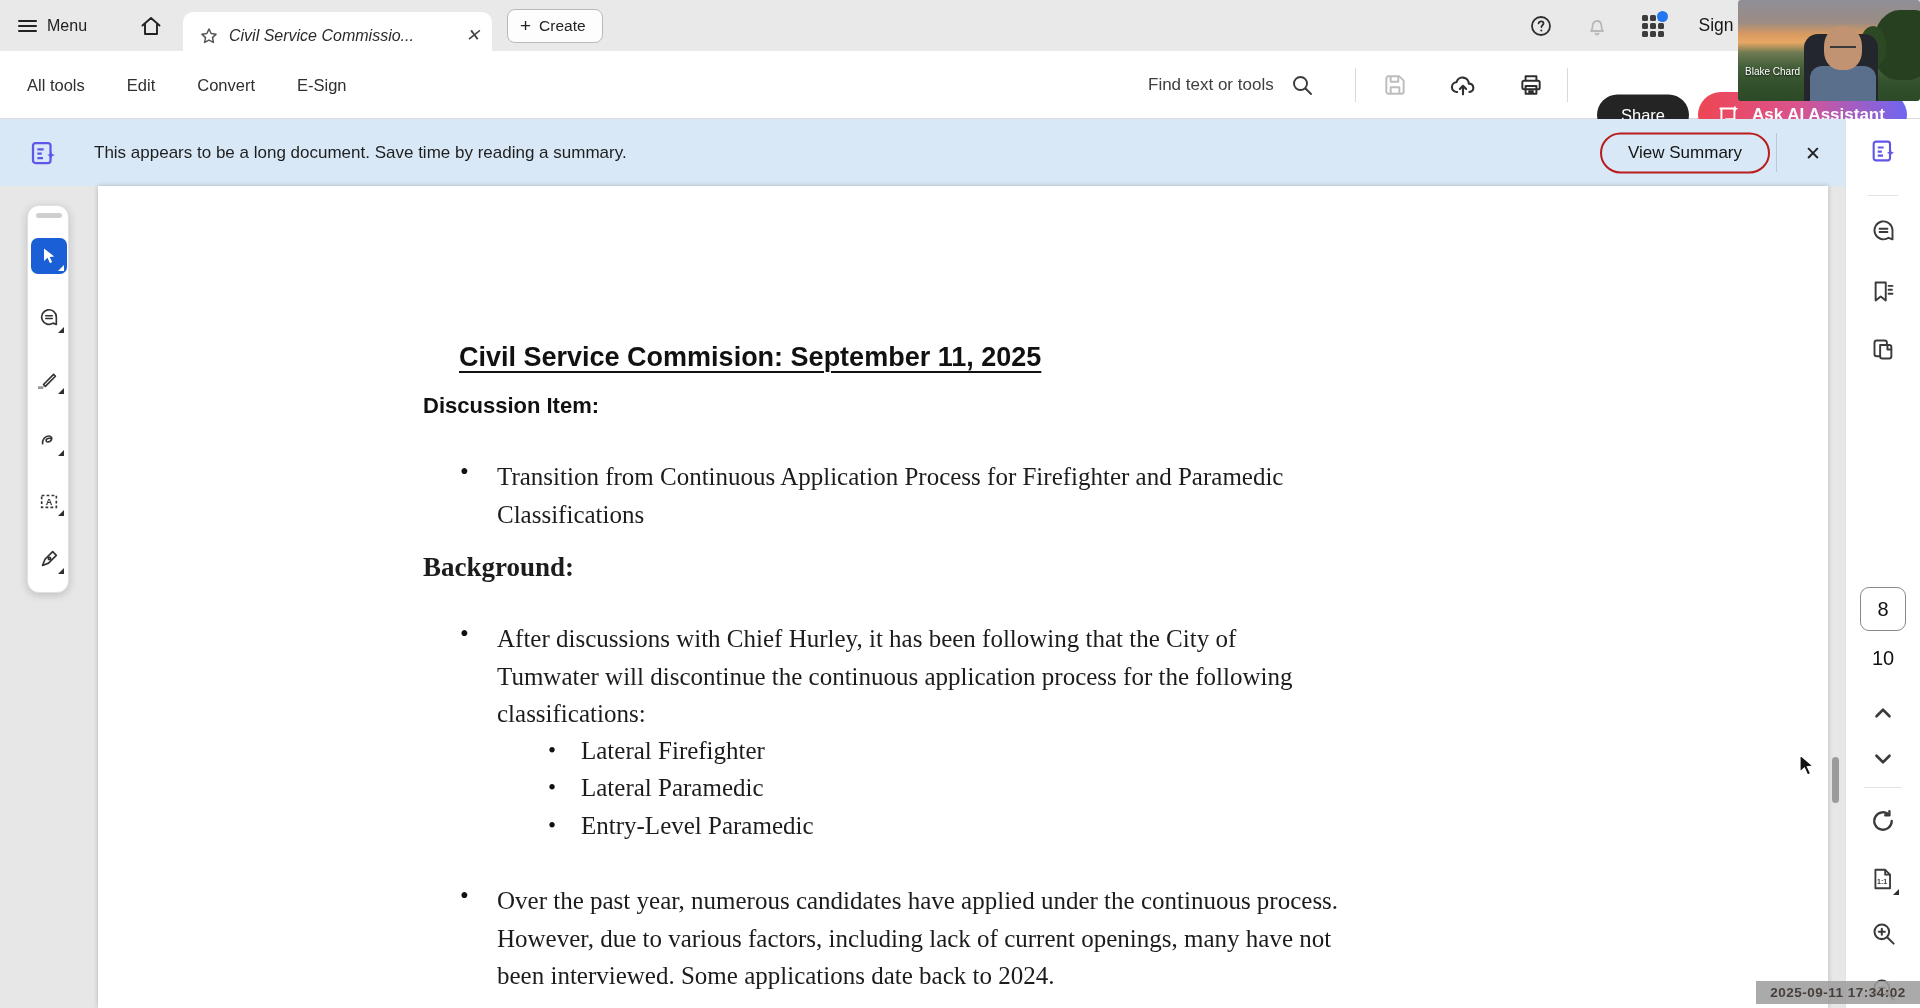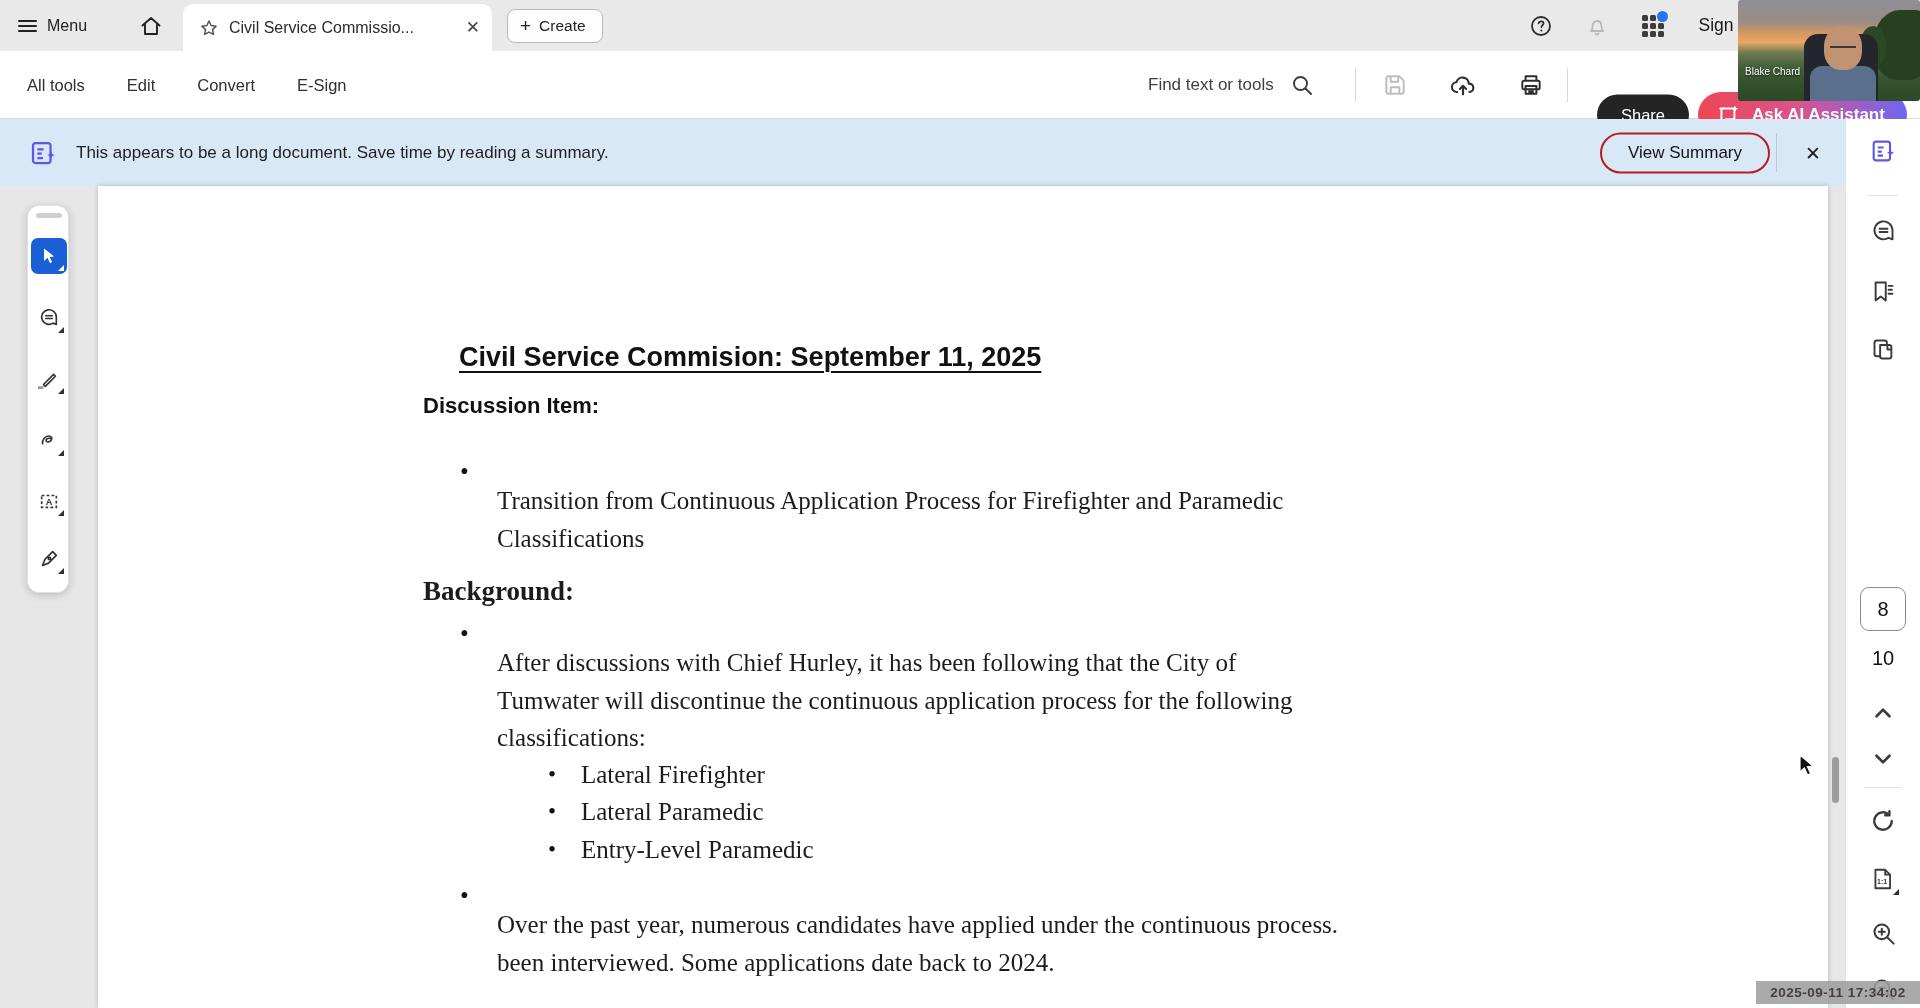--- a/index.html
+++ b/index.html
@@ -7,21 +7,21 @@
               font-family:"Liberation Sans", sans-serif; }
   .screen { position:relative; width:1920px; height:1008px; background:#ebebeb; }
 
   
   .topbar { position:absolute; left:0; top:0; width:1920px; height:51px; background:#e9e9e9; }
   .menu-btn { position:absolute; left:18px; top:10px; height:32px; display:flex; align-items:center; gap:10px; cursor:pointer; color:#222; }
   .hamburger { width:19px; height:13px; display:flex; flex-direction:column; justify-content:space-between; }
   .hamburger span { display:block; height:2.4px; background:#222; border-radius:1px; }
   .menu-label { font-size:16px; color:#222; }
   .home-btn { position:absolute; left:136px; top:11px; width:30px; height:30px; display:flex; align-items:center; justify-content:center; color:#222; }
-  .tab { position:absolute; left:183px; top:4px; width:309px; height:47px; background:#fff; border-radius:10px 10px 0 0; display:flex; align-items:center; padding:0 12px 0 16px; }
+  .tab { position:absolute; left:183px; top:12px; width:309px; height:47px; background:#fff; border-radius:10px 10px 0 0; display:flex; align-items:center; padding:0 12px 0 16px;font-style:italic; }
   .tab-star { color:#555; margin-right:10px; display:flex; }
   .tab-title { font-size:16px; color:#2b2b2b; white-space:nowrap; overflow:hidden; flex:1; }
   .tab-close { color:#444; font-size:17px; margin-left:8px; cursor:pointer; line-height:1; }
   .create-btn { position:absolute; left:507px; top:9px; height:34px; padding:0 16px 0 12px; background:#fdfdfd; border:1px solid #b9b9b9; border-radius:8px; display:flex; align-items:center; gap:8px; font-size:15.5px; color:#222; cursor:pointer; }
   .create-plus { font-size:19px; color:#222; }
   .top-right { position:absolute; right:168px; top:0; height:51px; display:flex; align-items:center; gap:26px; }
   .icon-btn { width:30px; height:30px; display:flex; align-items:center; justify-content:center; cursor:pointer; color:#2e2e2e; }
   .bell { color:#b9b9b9; }
   .apps-grid { position:relative; width:22px; height:22px; display:grid; grid-template-columns:repeat(3,6px); grid-template-rows:repeat(3,6px); gap:2px; }
   .apps-grid i { background:#3c3c3c; border-radius:1.5px; }
@@ -35,21 +35,21 @@
   .tb-menu { font-size:16.5px; color:#2f2f2f; cursor:pointer; white-space:nowrap; }
   .find-group { position:absolute; left:1148px; top:0; height:68px; display:flex; align-items:center; gap:16px; cursor:pointer; color:#3a3a3a; }
   .find-label { font-size:17px; color:#3f3f3f; }
   .tb-sep { position:absolute; top:17px; width:1px; height:34px; background:#d9d9d9; }
   .tb-icons { position:absolute; left:1380px; top:0; height:68px; display:flex; align-items:center; gap:38px; }
   .save-icon { color:#bdbdbd; }
   .share-btn { position:absolute; left:1597px; top:64px; transform:translateY(-50%); height:41px; padding:0 24px; background:#242424; color:#fff; font-size:16.5px; border-radius:21px; display:flex; align-items:center; cursor:pointer; }
   .ai-btn { position:absolute; left:1698px; top:64px; transform:translateY(-50%); height:46px; padding:0 22px 0 18px; border-radius:23px; display:flex; align-items:center; gap:10px; color:#fff; font-size:17px; font-weight:bold; cursor:pointer; background:linear-gradient(90deg,#ee4653 0%,#d9548f 48%,#6e66f1 100%); }
 
   
-  .banner { position:absolute; left:0; top:119px; width:1845px; height:67px; background:#d9e8f6; display:flex; align-items:center; }
+  .banner { position:absolute; left:0; top:119px; width:1845px; height:67px; background:#d9e8f6; display:flex; align-items:center;gap:18px; }
   .banner-icon { margin-left:28px; display:flex; color:#5f55e8; }
   .banner-msg { margin-left:18px; font-size:17px; color:#1f1f1f; }
   .view-summary { position:absolute; left:1600px; top:50%; transform:translateY(-50%); height:41px; padding:0 26px; border:2px solid #b91c1c; border-radius:21px; background:transparent; font-size:17px; color:#141414; display:flex; align-items:center; cursor:pointer; font-family:"Liberation Sans",sans-serif; }
   .banner-sep { position:absolute; left:1776px; top:14px; width:1px; height:39px; background:#b7c8d8; }
   .banner-close { position:absolute; left:1800px; top:50%; transform:translateY(-50%); font-size:19px; color:#222; cursor:pointer; width:26px; text-align:center; }
 
   
   .doc-pane { position:absolute; left:0; top:186px; width:1845px; height:822px; background:#e7e7e7; }
   .page { position:absolute; left:98px; top:0; width:1730px; height:822px; background:#fff; box-shadow:0 0 5px rgba(0,0,0,.22); }
 
@@ -62,21 +62,21 @@
       radial-gradient(circle at 95% 120%, transparent 16px, #bcd8e2 17px, #bcd8e2 22px, transparent 23px),
       linear-gradient(100deg, #bcd8e2 0 8%, #fff 8% 16%, #bcd8e2 16% 30%, #fff 30% 38%, #bcd8e2 38% 55%, #fff 55% 62%, #bcd8e2 62% 80%, #fff 80% 88%, #bcd8e2 88% 100%);
   }
   .logo-cityof { margin-top:5px; text-align:center; font-size:12.5px; font-weight:bold; letter-spacing:3px; color:#1e3a4c; display:flex; align-items:center; justify-content:center; gap:8px; }
   .logo-cityof::before, .logo-cityof::after { content:""; width:26px; height:2.5px; background:#1e3a4c; }
   .logo-name { margin-top:1px; text-align:center; font-size:27px; font-weight:bold; letter-spacing:1.5px; color:#1e3a4c; }
 
   
   .doc-title { position:absolute; left:325px; top:156px; font-size:27px; font-weight:bold; color:#111; text-decoration:underline; text-underline-offset:5px; text-decoration-thickness:2px;margin-left:36px; }
   .h-disc { position:absolute; left:325px; top:207px; font-size:22px; font-weight:bold; color:#111; }
-  .serif { font-family:"Liberation Serif", serif; color:#1c1c1c;margin-top:24px; }
+  .serif { font-family:"Liberation Serif", serif; color:#1c1c1c; }
   .h-bg { position:absolute; left:325px; top:366px; font-size:27px; font-weight:bold; }
   .bullet-row { position:absolute; display:flex; }
   .bullet-dot { width:37px; font-family:"Liberation Serif",serif; font-size:25px; color:#111; }
   .b-lines p { font-size:25px; line-height:37.5px; white-space:nowrap; }
   .row-disc { left:362px; top:272px; }
   .row-bg1  { left:362px; top:434px; }
   .row-bg2  { left:362px; top:696px; }
   .sub-list { position:absolute; left:450px; top:546px; }
   .sub-item { display:flex; height:37.5px; align-items:center; }
   .sub-item .bullet-dot { width:33px; font-size:23px; }
@@ -307,20 +307,21 @@
         <div class="sub-item">
           <span class="bullet-dot">•</span>
           <span>Entry-Level Paramedic</span>
         </div>
       </div>
 
       <div class="bullet-row row-bg2">
         <span class="bullet-dot">•</span>
         <div class="b-lines serif">
           <p>Over the past year, numerous candidates have applied under the continuous process.</p>
+          <p>However, due to various factors, including lack of current openings, many have not</p>
           <p>been interviewed. Some applications date back to 2024.</p>
         </div>
       </div>
 
     </div>
 
     <div class="scroll-thumb"></div>
     <div class="cursor">
       <svg width="22" height="24" viewBox="0 0 22 24">
           <path d="M3 1v17l4.4-4 3.2 7 3-1.4-3.2-6.8 5.8-.6z" fill="#111" stroke="#fff" stroke-width="1.2"></path>

